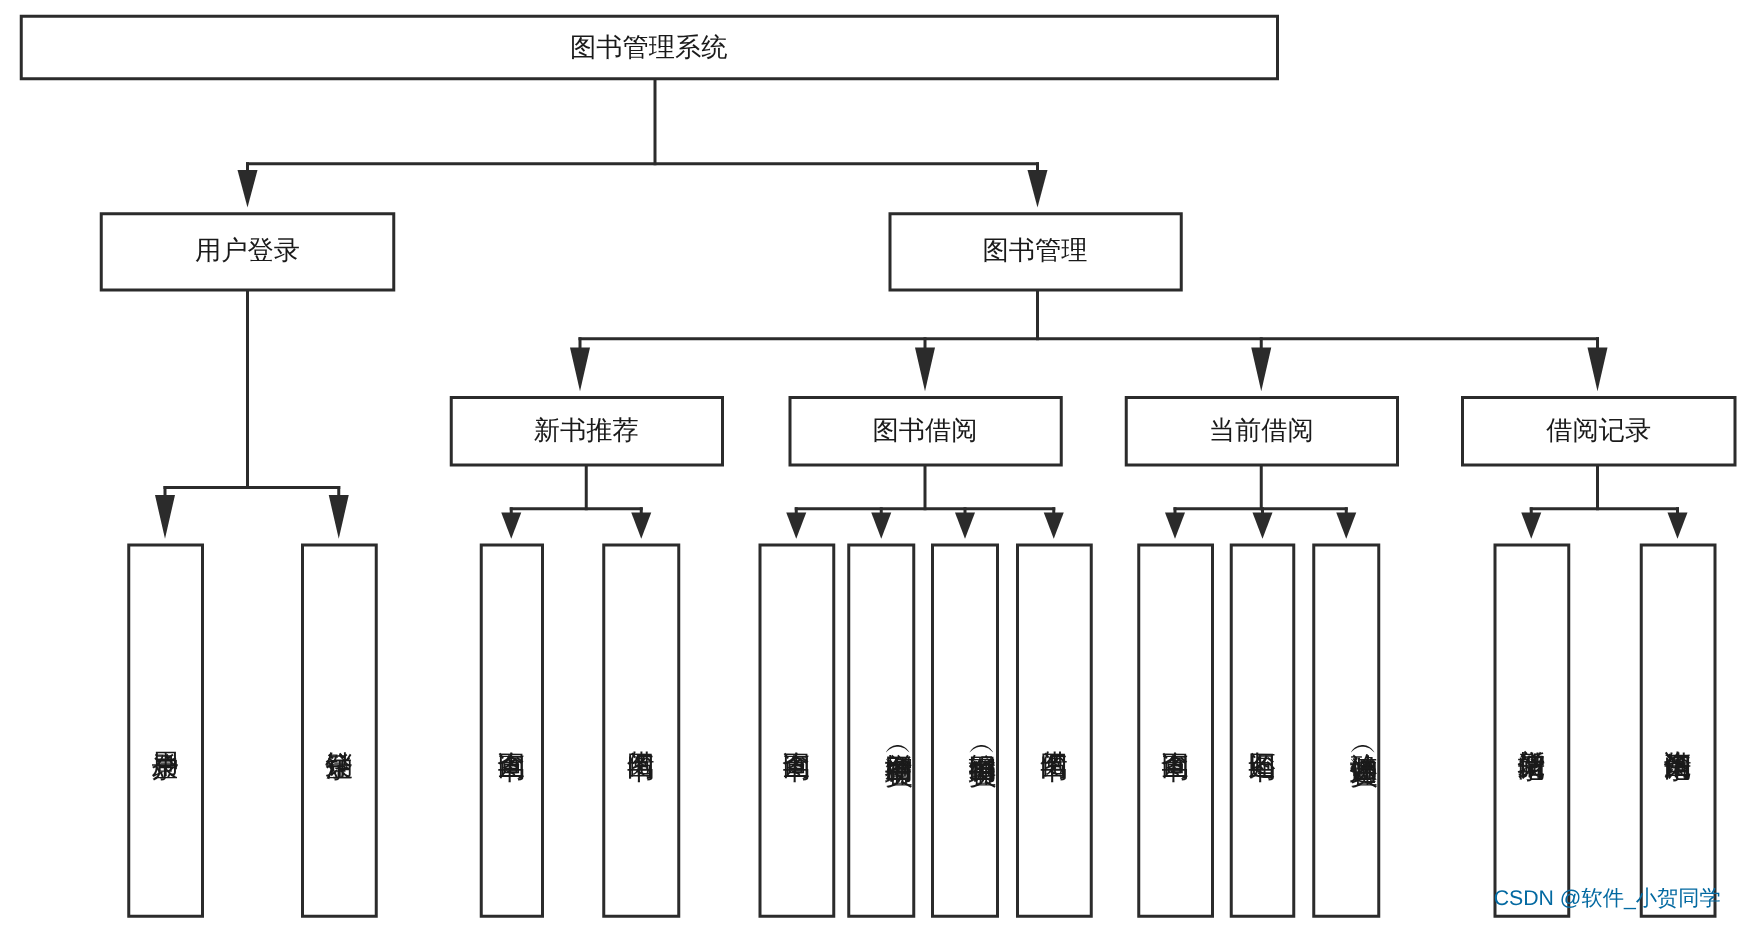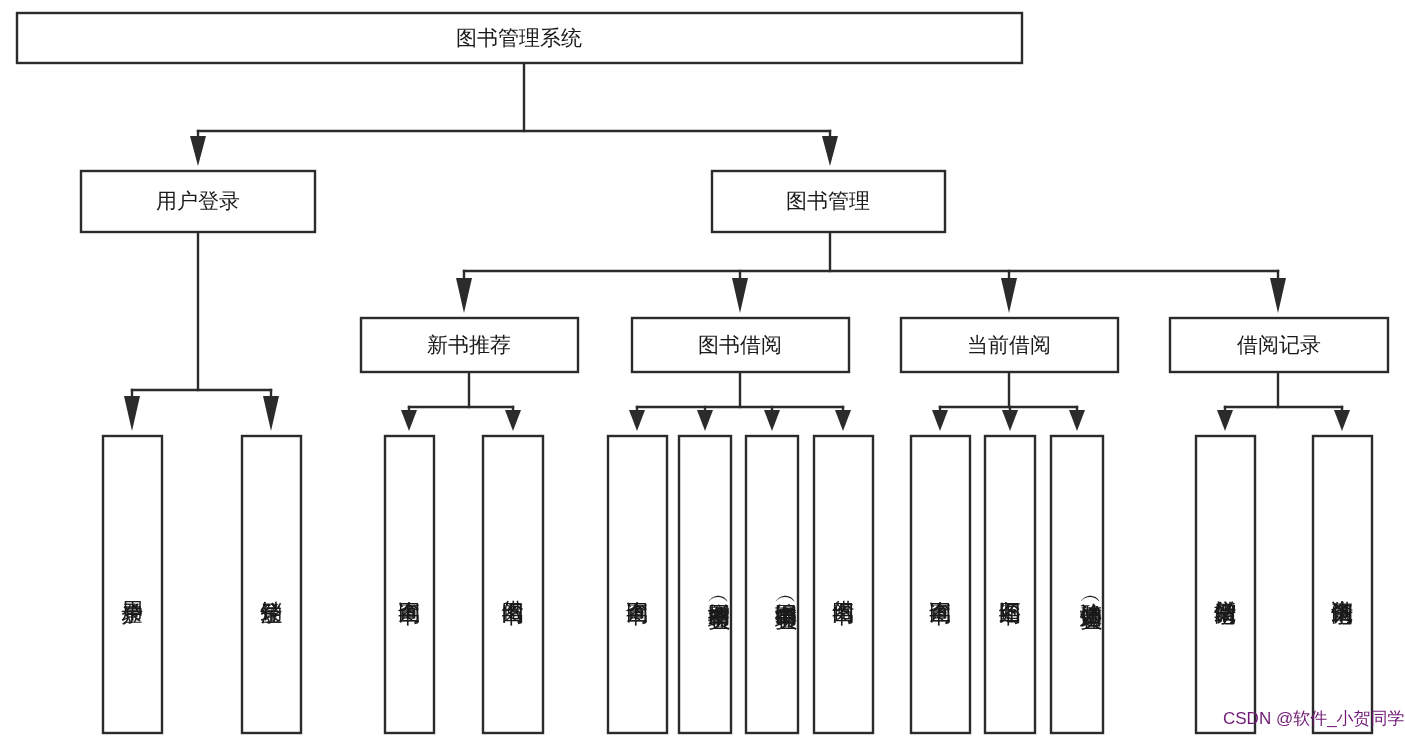--- a/index.html
+++ b/index.html
@@ -62,24 +62,23 @@
     align-items: center;
     justify-content: center;
     white-space: nowrap;
     pointer-events: none;
     user-select: none;
   }
   .watermark {
     position: absolute;
     font-family: "Liberation Sans", "DejaVu Sans", sans-serif;
     font-size: 17px;
-    color: #701a75;
+    color: #0369a1;
     white-space: nowrap;
     user-select: none;
-    margin-left: 28px;
   }
 </style>
 </head>
 <body>
 
 <div id="diagram-root">
 
   <svg id="tree-svg" viewBox="0 0 1405 747">
     <defs></defs>
 

